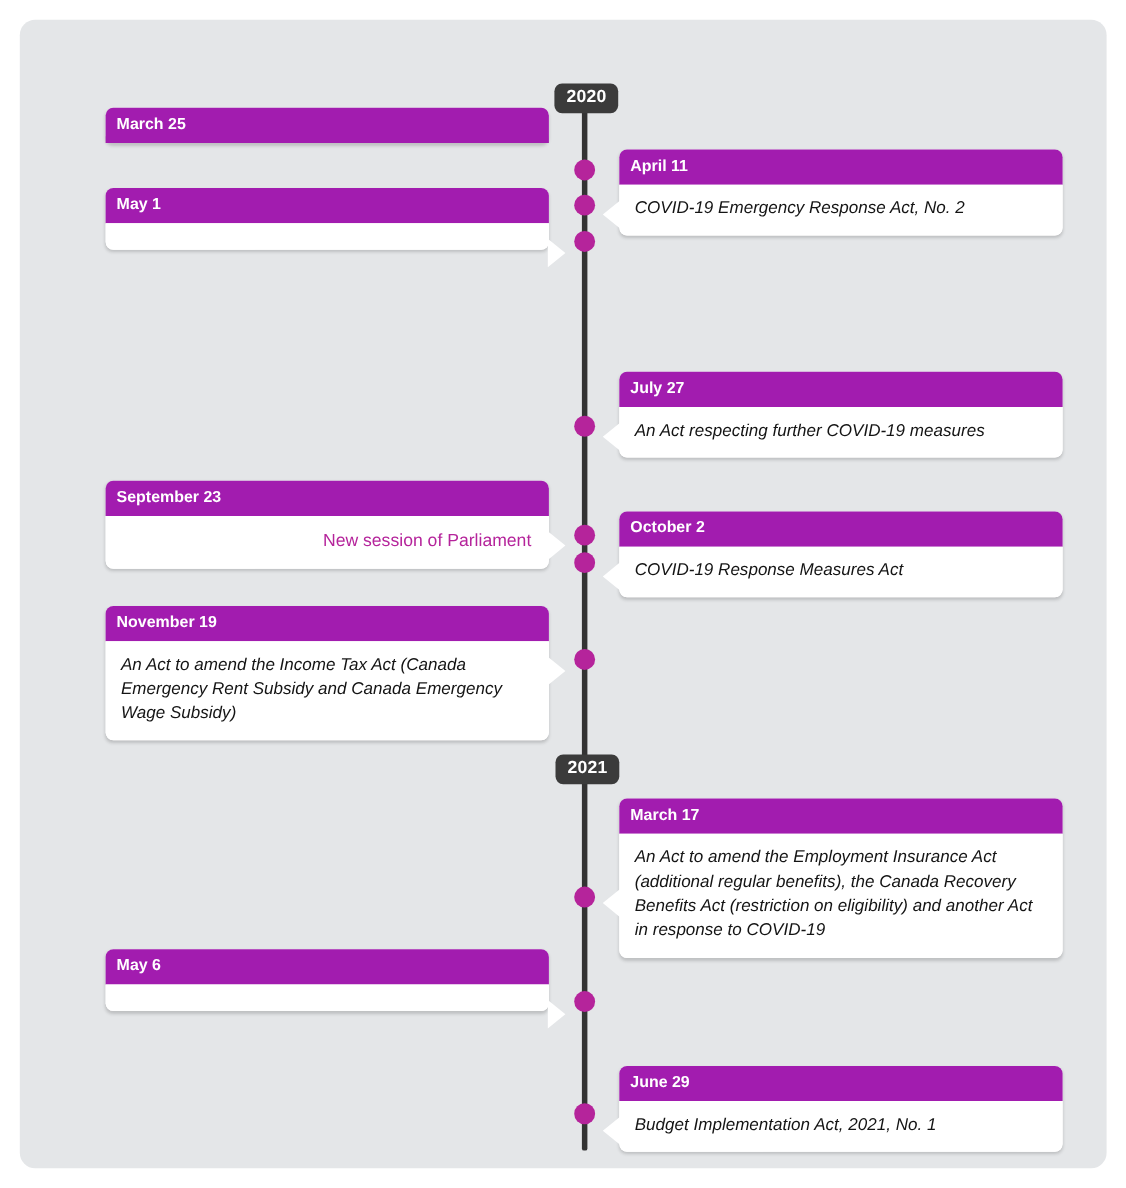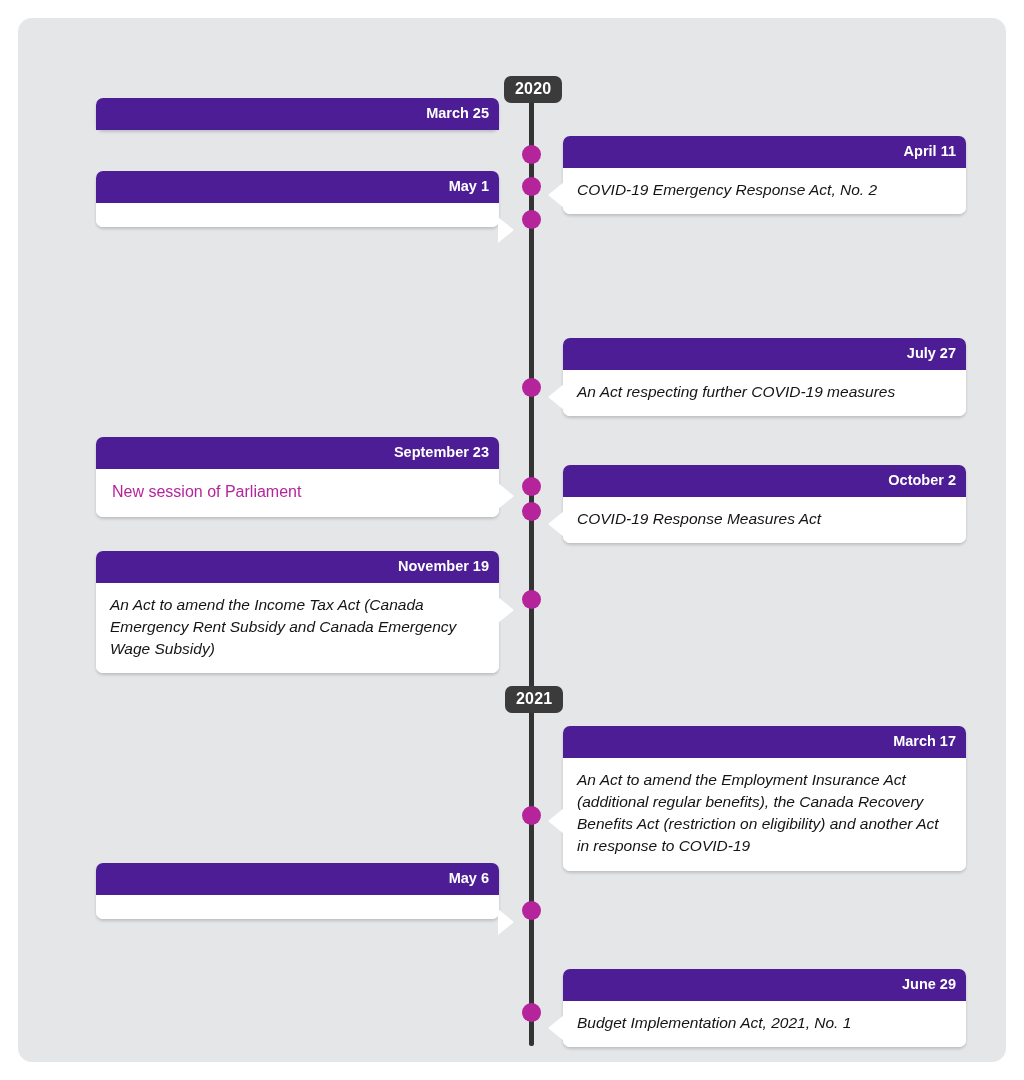--- a/index.html
+++ b/index.html
@@ -70,43 +70,43 @@
     width: 403px;
     border-radius: 7px;
     background: #ffffff;
     box-shadow: 0 2px 3px rgba(0,0,0,0.17);
     z-index: 3;
   }
   .card.left  { left: 78px; }
   .card.right { left: 545px; }
 
   .card-header {
-    background: #4c1d95;
+    background: #a21caf;
     color: #ffffff;
     font-size: 14.5px;
     font-weight: bold;
-    text-align: right;
+    text-align: left;
     padding: 8px 10px 9px 10px;
     border-radius: 7px 7px 0 0;
     line-height: 1;
   }
   .card-body {
     position: relative;
     padding: 11px 16px 13px 14px;
     font-size: 15.5px;
     font-style: italic;
     color: #141414;
     line-height: 1.44;
     border-radius: 0 0 7px 7px;
     background: #ffffff;
   }
   .card-body.highlight {
     font-style: normal;
     color: #b5249b;
-    text-align: left;
+    text-align: right;
     font-size: 16px;
     padding: 11px 16px 14px 16px;
   }
 
   
   .pointer {
     position: absolute;
     width: 0;
     height: 0;
     border-top: 13px solid transparent;

